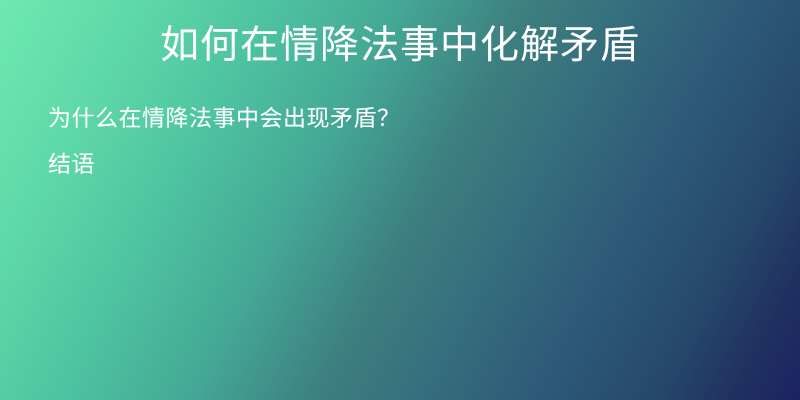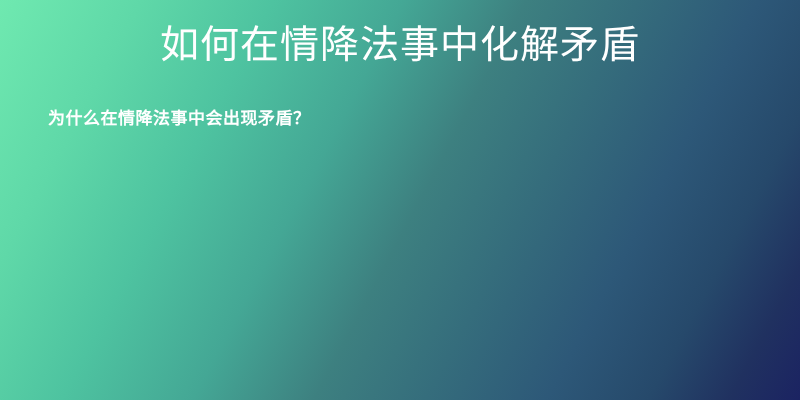--- a/index.html
+++ b/index.html
@@ -59,35 +59,36 @@
     top: 96px;
     left: 48px;
     width: 704px;
     margin: 0;
     padding: 0;
     list-style: none;
   }
 
   .outline-item {
     display: block;
-    font-size: 17px;
+    font-size: 23px;
     line-height: 45.5px;
-    font-weight: 700;
+    font-weight: 400;
     color: #ffffff;
     letter-spacing: 0.5px;
     white-space: nowrap;
     text-align: left;
   }
 </style>
 </head>
 <body>
 
 <div class="poster">
 
   <div class="title-block">
     <h1 class="poster-title">如何在情降法事中化解矛盾</h1>
   </div>
 
   <ul class="outline-list">
     <li class="outline-item">为什么在情降法事中会出现矛盾？</li>
+    <li class="outline-item">结语</li>
   </ul>
 
 </div>
 
 </body></html>

